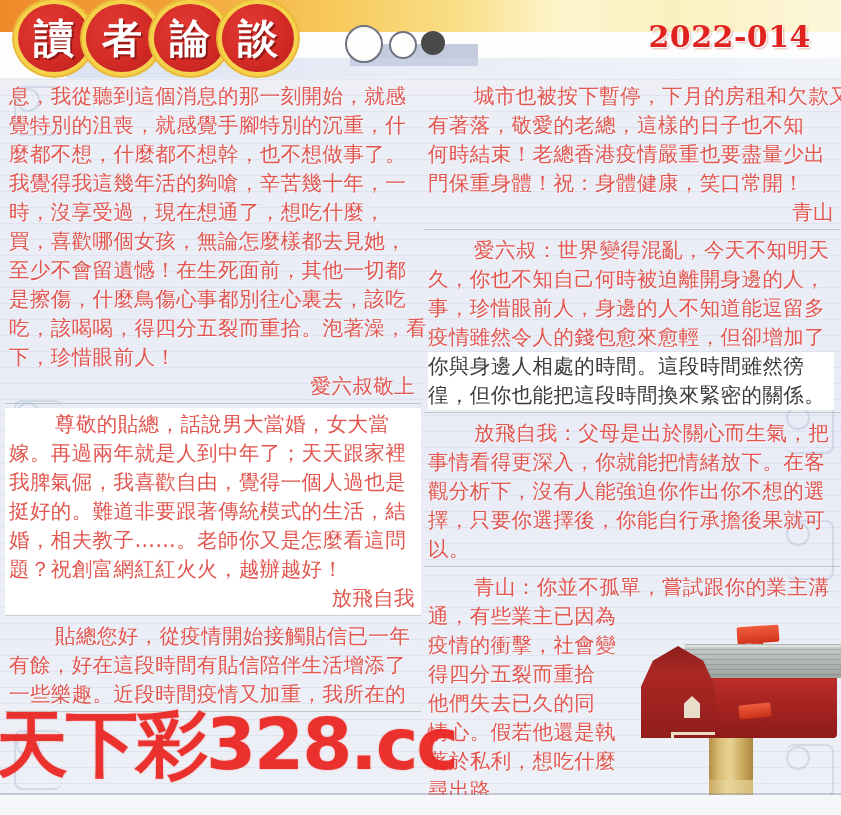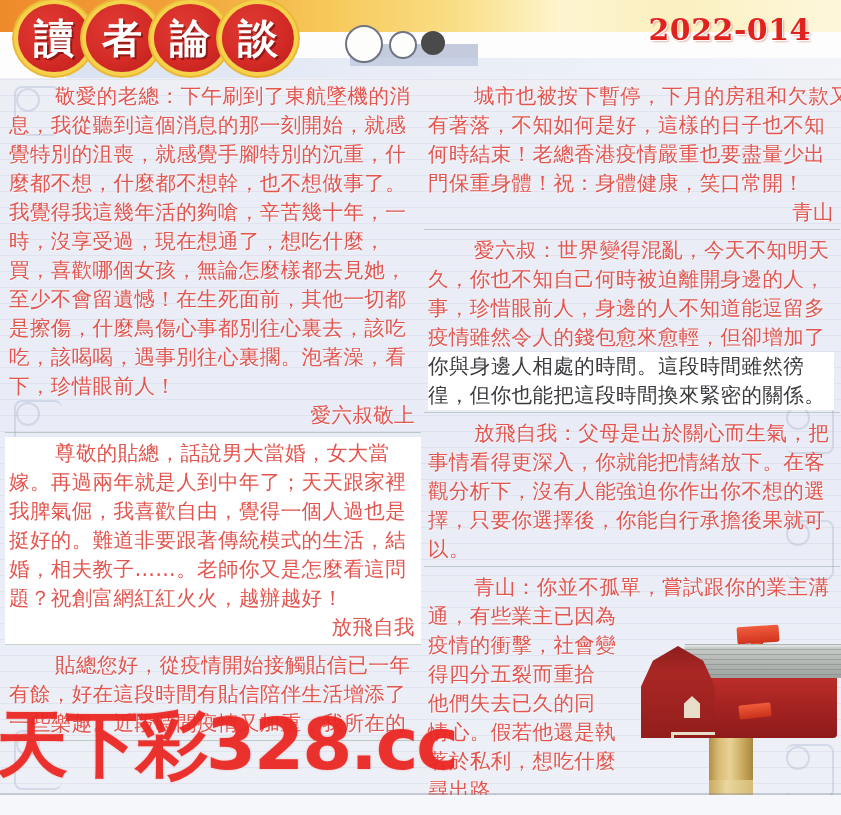--- a/index.html
+++ b/index.html
@@ -52,21 +52,21 @@
     color:#fff;font-family:"DejaVu Sans","Liberation Sans",sans-serif;
     font-weight:bold;font-size:40px;line-height:1;
     text-shadow:2px 2px 0 rgba(90,10,10,.55);
   }
   .lc0{left:0px}.lc1{left:68px}.lc2{left:136px}.lc3{left:204px}
   .dot{position:absolute;border-radius:50%;}
   .dot-a{left:327px;top:21px;width:34px;height:34px;background:#fdfdfc;border:2px solid #6f7480;}
   .dot-b{left:371px;top:27px;width:24px;height:24px;background:#fdfdfc;border:2px solid #6f7480;}
   .dot-c{left:403px;top:27px;width:24px;height:24px;background:#4a4a4a;}
   #issue{
-    position:absolute;right:30px;top:12px;
+    position:absolute;right:30px;top:19px;
     font-family:"DejaVu Serif","Liberation Serif",serif;
     font-weight:bold;font-size:30px;letter-spacing:.5px;color:#e0231f;
     text-shadow:1px 1px 0 rgba(255,255,255,.9), 2px 2px 2px rgba(180,60,40,.35);
   }
 
   
   #cols{position:absolute;left:0;top:80px;width:841px;height:735px;}
   .col{position:absolute;top:0;width:416px;}
   .col-l{left:5px;}
   .col-r{left:424px;}
@@ -204,30 +204,29 @@
       <div class="dot dot-b"></div>
       <div class="dot dot-c"></div>
     </div>
 
     <div id="issue">2022-014</div>
   </div>
 
   <div id="cols">
     <div class="col col-l" id="col-left">
         <div class="block sep">
-          <p class="ln ind">敬愛的老總：下午刷到了東航墜機的消</p>
           <p class="ln">息，我從聽到這個消息的那一刻開始，就感</p>
           <p class="ln">覺特別的沮喪，就感覺手腳特別的沉重，什</p>
           <p class="ln">麼都不想，什麼都不想幹，也不想做事了。</p>
           <p class="ln">我覺得我這幾年活的夠嗆，辛苦幾十年，一</p>
           <p class="ln">時，沒享受過，現在想通了，想吃什麼，</p>
           <p class="ln">買，喜歡哪個女孩，無論怎麼樣都去見她，</p>
           <p class="ln">至少不會留遺憾！在生死面前，其他一切都</p>
           <p class="ln">是擦傷，什麼鳥傷心事都別往心裏去，該吃</p>
-          <p class="ln">吃，該喝喝，遇事別往心裏擱。泡著澡，看</p>
+          <p class="ln">吃，該喝喝，得四分五裂而重拾。泡著澡，看</p>
           <p class="ln">下，珍惜眼前人！</p>
           <p class="ln sig">愛六叔敬上</p>
         </div>
         <div class="block white sep">
           <p class="ln ind">尊敬的貼總，話說男大當婚，女大當</p>
           <p class="ln">嫁。再過兩年就是人到中年了；天天跟家裡</p>
           <p class="ln">我脾氣倔，我喜歡自由，覺得一個人過也是</p>
           <p class="ln">挺好的。難道非要跟著傳統模式的生活，結</p>
           <p class="ln">婚，相夫教子……。老師你又是怎麼看這問</p>
           <p class="ln">題？祝創富網紅紅火火，越辦越好！</p>
@@ -235,21 +234,21 @@
         </div>
         <div class="block sep">
           <p class="ln ind">貼總您好，從疫情開始接觸貼信已一年</p>
           <p class="ln">有餘，好在這段時間有貼信陪伴生活增添了</p>
           <p class="ln">一些樂趣。近段時間疫情又加重，我所在的</p>
         </div>
       </div>
     <div class="col col-r" id="col-right">
         <div class="block sep">
           <p class="ln ind">城市也被按下暫停，下月的房租和欠款又沒</p>
-          <p class="ln">有著落，不知如何是好，這樣的日子也不知</p>
+          <p class="ln">有著落，敬愛的老總，這樣的日子也不知</p>
           <p class="ln">何時結束！老總香港疫情嚴重也要盡量少出</p>
           <p class="ln">門保重身體！祝：身體健康，笑口常開！</p>
           <p class="ln sig">青山</p>
         </div>
         <div class="block sep">
           <p class="ln ind">愛六叔：世界變得混亂，今天不知明天</p>
           <p class="ln">久，你也不知自己何時被迫離開身邊的人，</p>
           <p class="ln">事，珍惜眼前人，身邊的人不知道能逗留多</p>
           <p class="ln">疫情雖然令人的錢包愈來愈輕，但卻增加了</p>
           <p class="ln dark">你與身邊人相處的時間。這段時間雖然徬</p>

